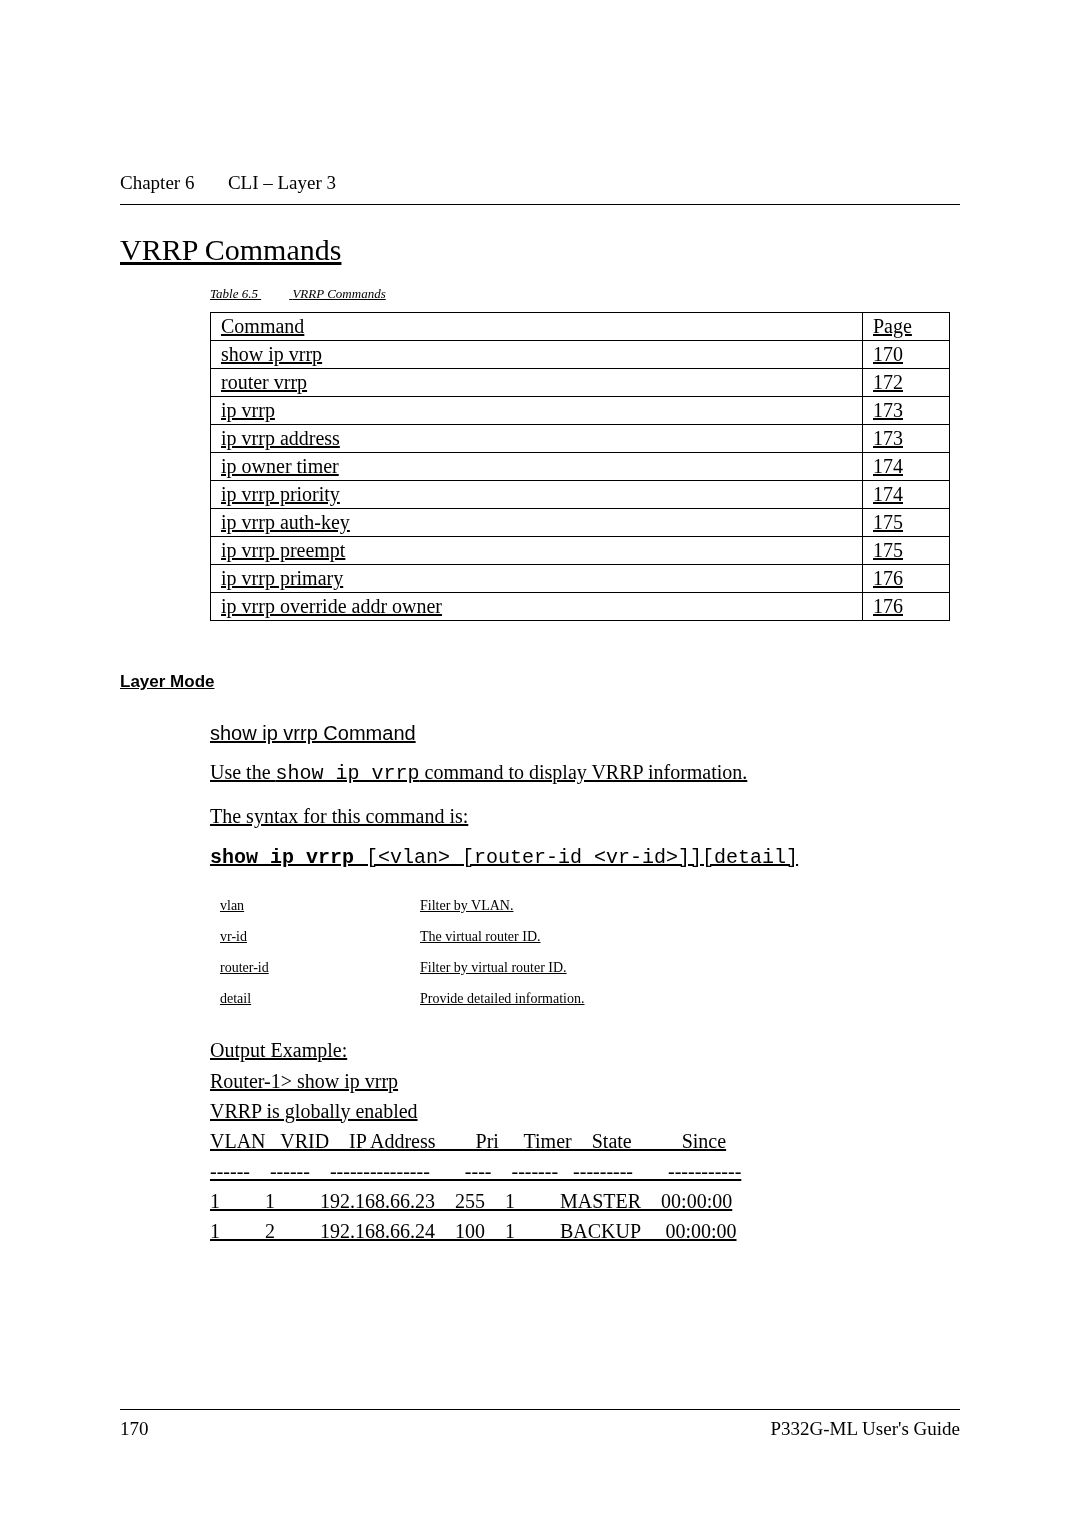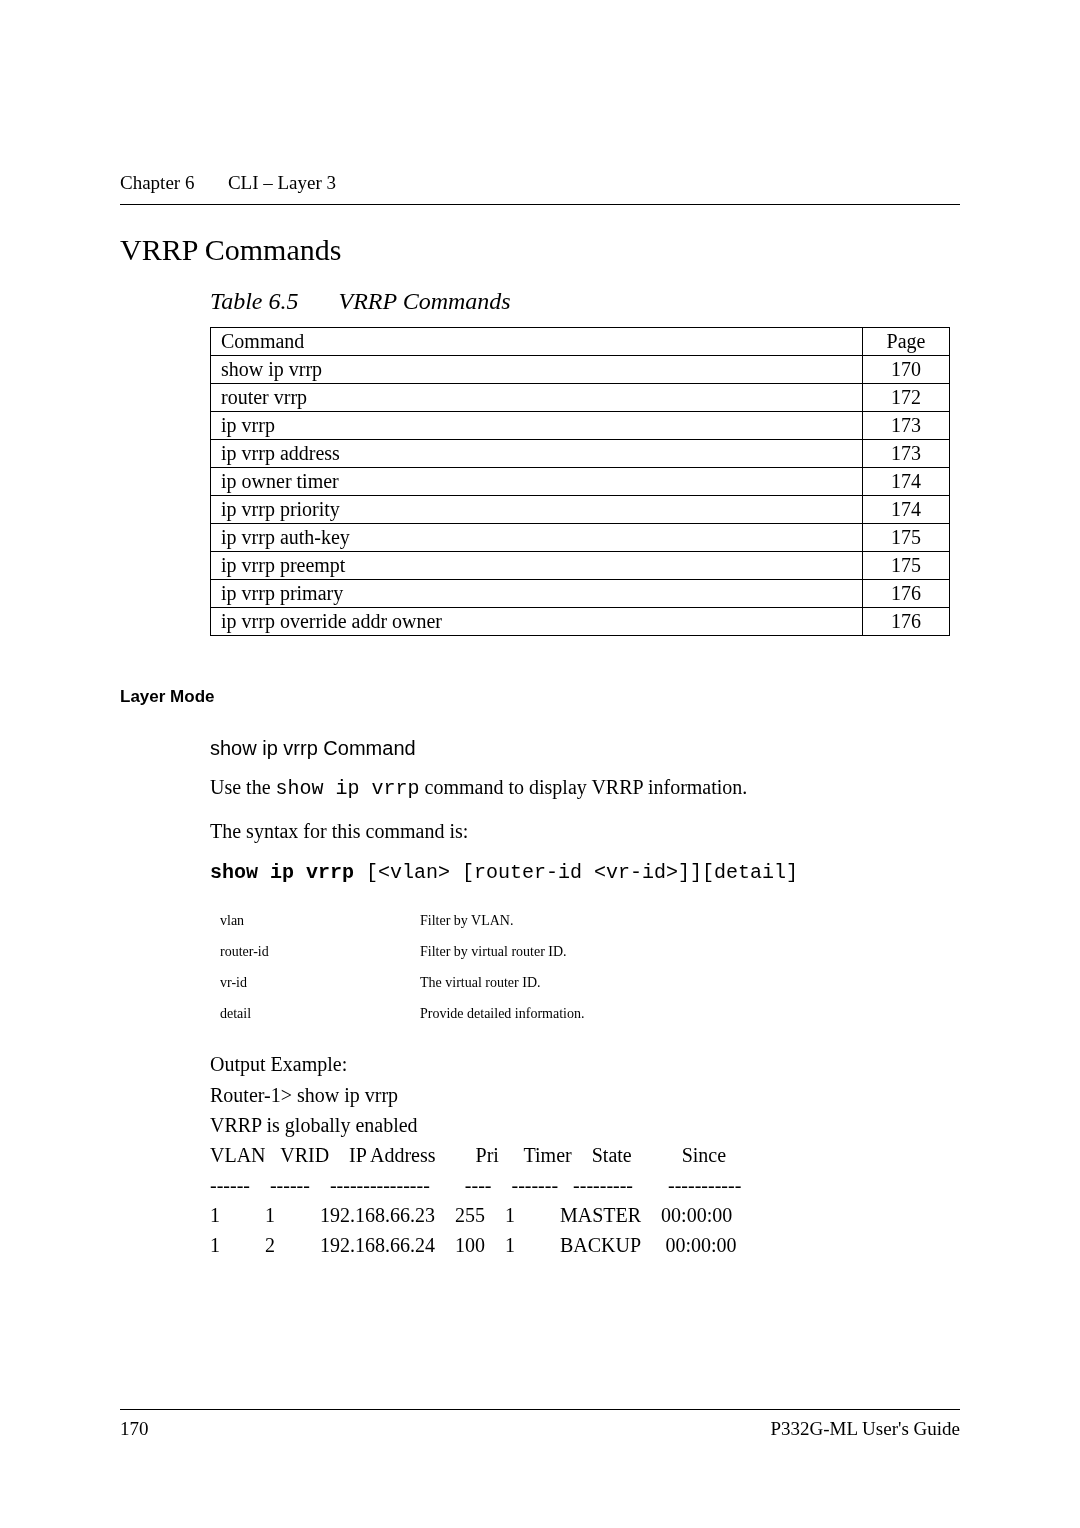--- a/index.html
+++ b/index.html
@@ -27,50 +27,51 @@
       left: 120px;
       right: 120px;
       border-bottom: 1px solid #000;
       padding-bottom: 8px;
       font-size: 19px;
     }
     .running-header .chap { display:inline-block; }
     .running-header .gap { display:inline-block; width: 24px; }
     .body {
       margin-top: 60px;
+      text-decoration: underline;
     }
     h1.section {
       font-weight: normal;
       font-size: 30px;
       margin: 24px 0 14px 0;
     }
     .indent-block {
       margin-left: 90px;
     }
     .table-caption {
       font-style: italic;
-      font-size: 24px;
+      font-size: 13px;
       margin: 8px 0 10px 0;
     }
     .table-caption .cap-gap { display:inline-block; width: 28px; }
     table.cmd-table {
       border-collapse: collapse;
       width: 740px;
     }
     table.cmd-table th, table.cmd-table td {
       border: 1px solid #000;
       padding: 0 10px;
       font-size: 20px;
       font-weight: normal;
       text-align: left;
       vertical-align: middle;
     }
     table.cmd-table th.page-col, table.cmd-table td.page-col {
       width: 66px;
-      text-align: center;
+      text-align: left;
     }
     .mode-label {
       font-family: Arial, Helvetica, sans-serif;
       font-weight: bold;
       font-size: 17px;
       margin-top: 50px;
       margin-bottom: 26px;
     }
     .cmd-title {
       font-family: Arial, Helvetica, sans-serif;
@@ -207,26 +208,26 @@
         <span class="bold">show ip vrrp</span><span> [&lt;vlan&gt; [router-id &lt;vr-id&gt;]][detail]</span>
       </div>
 
       <table class="params">
         <tbody>
             <tr>
           <td class="k">vlan</td>
           <td>Filter by VLAN.</td>
         </tr>
         <tr>
+          <td class="k">vr-id</td>
+          <td>The virtual router ID.</td>
+        </tr>
+        <tr>
           <td class="k">router-id</td>
           <td>Filter by virtual router ID.</td>
-        </tr>
-        <tr>
-          <td class="k">vr-id</td>
-          <td>The virtual router ID.</td>
         </tr>
         <tr>
           <td class="k">detail</td>
           <td>Provide detailed information.</td>
         </tr>
       </tbody>
         </table>
 
       <div class="output-label">Output Example:</div>
       <div class="cli-block">Router-1&gt; show ip vrrp

